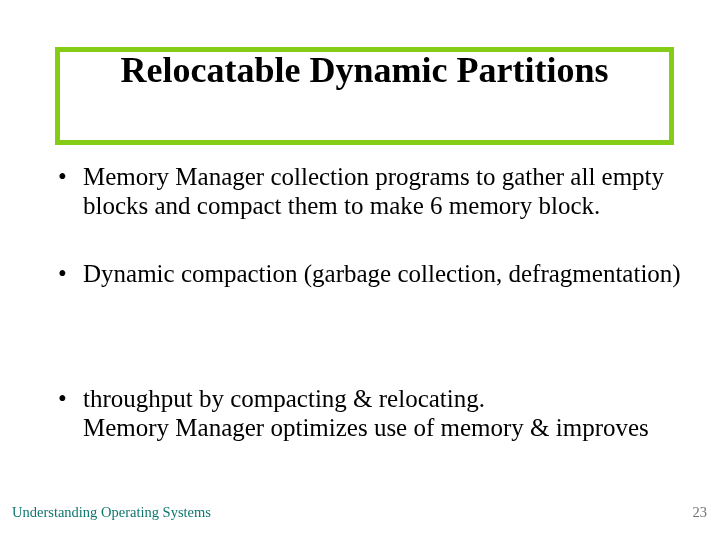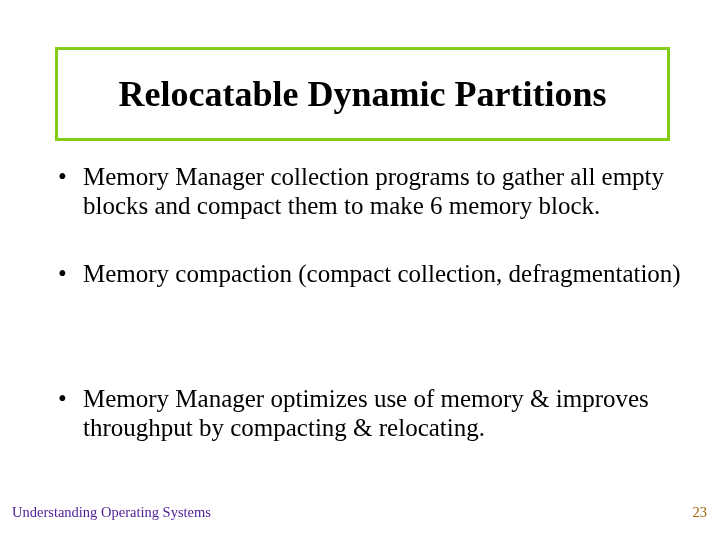--- a/index.html
+++ b/index.html
@@ -15,23 +15,22 @@
     font-family: "Liberation Serif", "DejaVu Serif", serif;
     color: #000000;
     overflow: hidden;
   }
   .title-box {
     position: absolute;
     left: 55px;
     top: 47px;
     width: 609px;
     height: 88px;
-    border: 3px solid #84cc16;
+    border: 5px solid #84cc16;
     display: flex;
-    align-items: center;
     justify-content: center;
   }
   .title-text {
     font-size: 36px;
     font-weight: bold;
     line-height: 1;
     color: #000000;
     white-space: nowrap;
     letter-spacing: 0px;
   }
@@ -63,31 +62,31 @@
   .bullet-line {
     display: block;
     white-space: nowrap;
   }
   .footer-left {
     position: absolute;
     left: 12px;
     top: 504px;
     font-size: 14.5px;
     line-height: 17px;
-    color: #4c1d95;
+    color: #0f766e;
     white-space: nowrap;
     text-align: center;
   }
   .page-number {
     position: absolute;
     right: 13px;
     top: 504px;
     font-size: 14.5px;
     line-height: 17px;
-    color: #a16207;
+    color: #737373;
   }
 </style>
 </head>
 <body>
 
 <div class="slide">
 
   <div class="title-box">
     <span class="title-text">Relocatable Dynamic Partitions</span>
   </div>
@@ -95,27 +94,27 @@
   <div class="bullet-list">
 
     <div class="bullet bullet-1">
       <span class="bullet-marker">•</span>
       <span class="bullet-line">Memory Manager collection programs to gather all empty</span>
       <span class="bullet-line">blocks and compact them to make 6 memory block.</span>
     </div>
 
     <div class="bullet bullet-2">
       <span class="bullet-marker">•</span>
-      <span class="bullet-line">Memory compaction (compact collection, defragmentation)</span>
+      <span class="bullet-line">Dynamic compaction (garbage collection, defragmentation)</span>
     </div>
 
     <div class="bullet bullet-3">
       <span class="bullet-marker">•</span>
+      <span class="bullet-line">throughput by compacting &amp; relocating.</span>
       <span class="bullet-line">Memory Manager optimizes use of memory &amp; improves</span>
-      <span class="bullet-line">throughput by compacting &amp; relocating.</span>
     </div>
 
   </div>
 
   <div class="footer-left">Understanding Operating Systems</div>
 
   <div class="page-number">23</div>
 
 </div>
 

